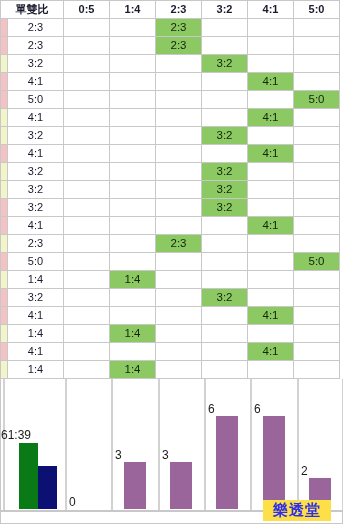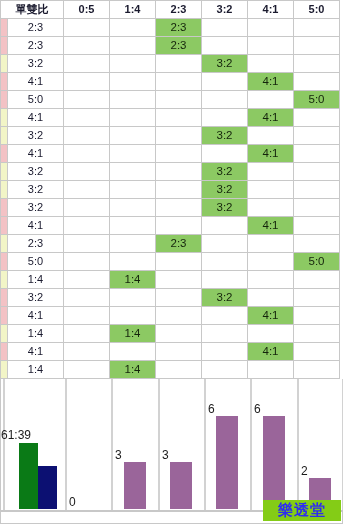--- a/index.html
+++ b/index.html
@@ -365,16 +365,16 @@
         <div class="barlabel" style="left: 114px; top: 69px;">3</div>
         <div class="bar" style="width: 22px; left: 169px; height: 47px; bottom: 14px; background: rgb(154, 101, 154);"></div>
         <div class="barlabel" style="left: 161px; top: 69px;">3</div>
         <div class="bar" style="width: 22px; left: 215px; height: 93px; bottom: 14px; background: rgb(154, 101, 154);"></div>
         <div class="barlabel" style="left: 207px; top: 23px;">6</div>
         <div class="bar" style="width: 22px; left: 262px; height: 93px; bottom: 14px; background: rgb(154, 101, 154);"></div>
         <div class="barlabel" style="left: 253px; top: 23px;">6</div>
         <div class="bar" style="width: 22px; left: 308px; height: 31px; bottom: 14px; background: rgb(154, 101, 154);"></div>
         <div class="barlabel" style="left: 300px; top: 85px;">2</div>
       </div>
-    <div class="watermark" id="watermark" style="left: 262px; width: 78px; height: 21px; top: 121px; background: #84cc16; color: rgb(45, 45, 240);">樂透堂</div>
+    <div class="watermark" id="watermark" style="left: 262px; width: 68px; height: 21px; top: 121px; background: #fde047; color: rgb(45, 45, 240);">樂透堂</div>
   </div>
 
 </div>
 
 </body></html>

